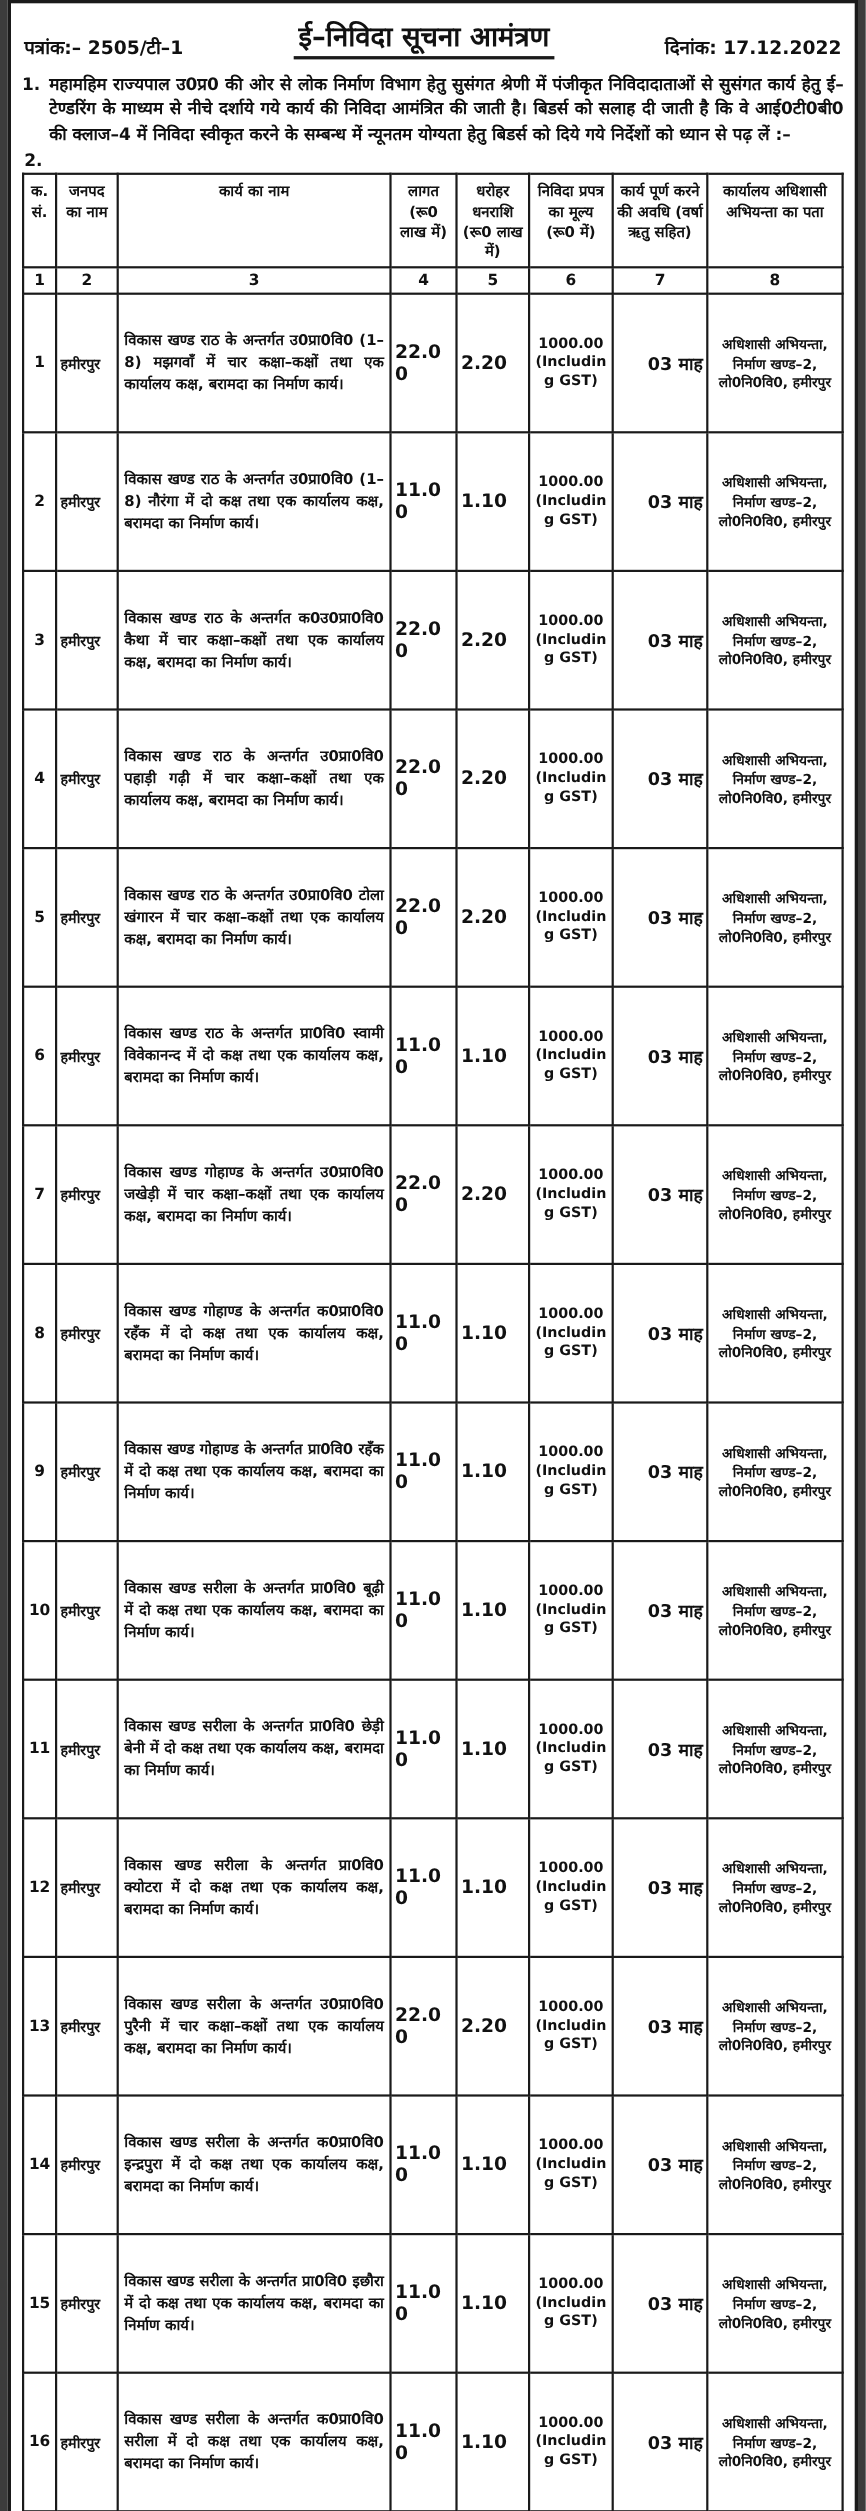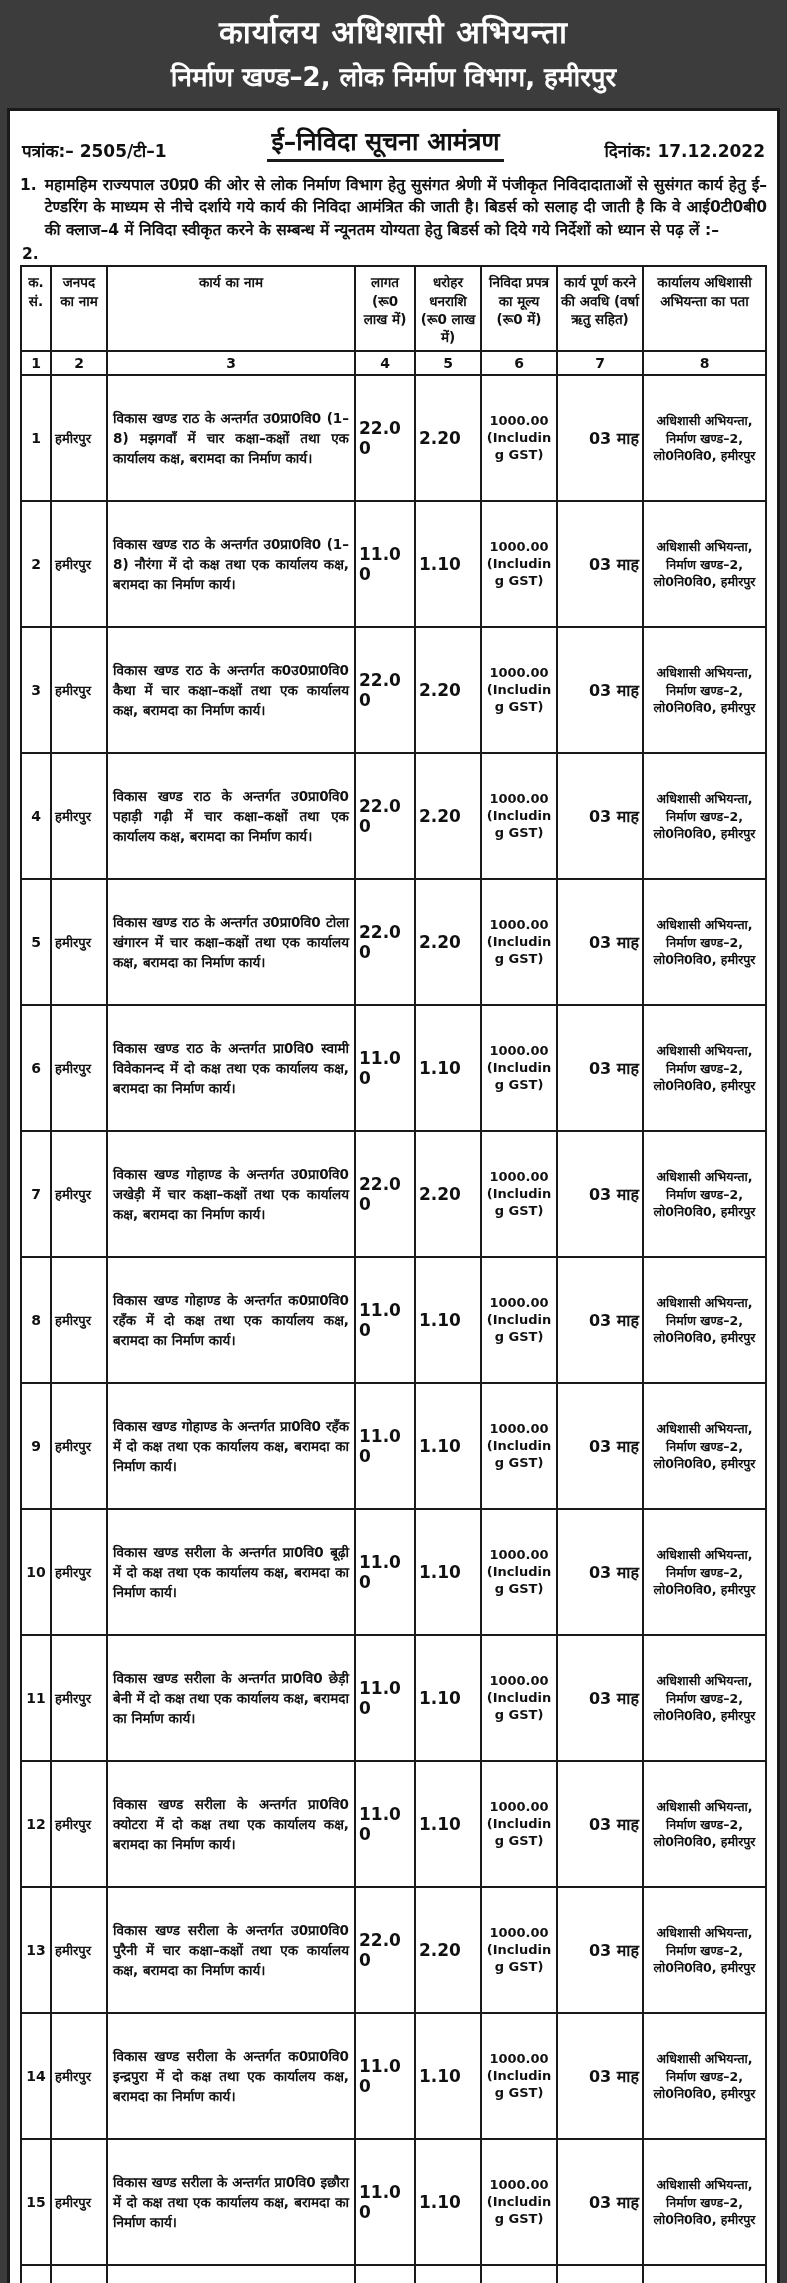--- a/index.html
+++ b/index.html
@@ -64,24 +64,20 @@
   .w-cost{width:60px;}
   .w-emd{width:66px;}
   .w-fee{width:76px;}
   .w-dur{width:86px;}
 </style>
 </head>
 <body>
 
 <div>
 
-  <div class="masthead">
-    <div class="l1">कार्यालय अधिशासी अभियन्ता</div>
-    <div class="l2">निर्माण खण्ड–2, लोक निर्माण विभाग, हमीरपुर</div>
-  </div>
 
   <div class="doc">
     <div class="inner">
 
       <div class="meta-row">
         <span class="letter-no">पत्रांक:– 2505/टी–1</span>
         <span class="notice-title">ई–निविदा सूचना आमंत्रण</span>
         <span class="notice-date">दिनांक: 17.12.2022</span>
       </div>
 

